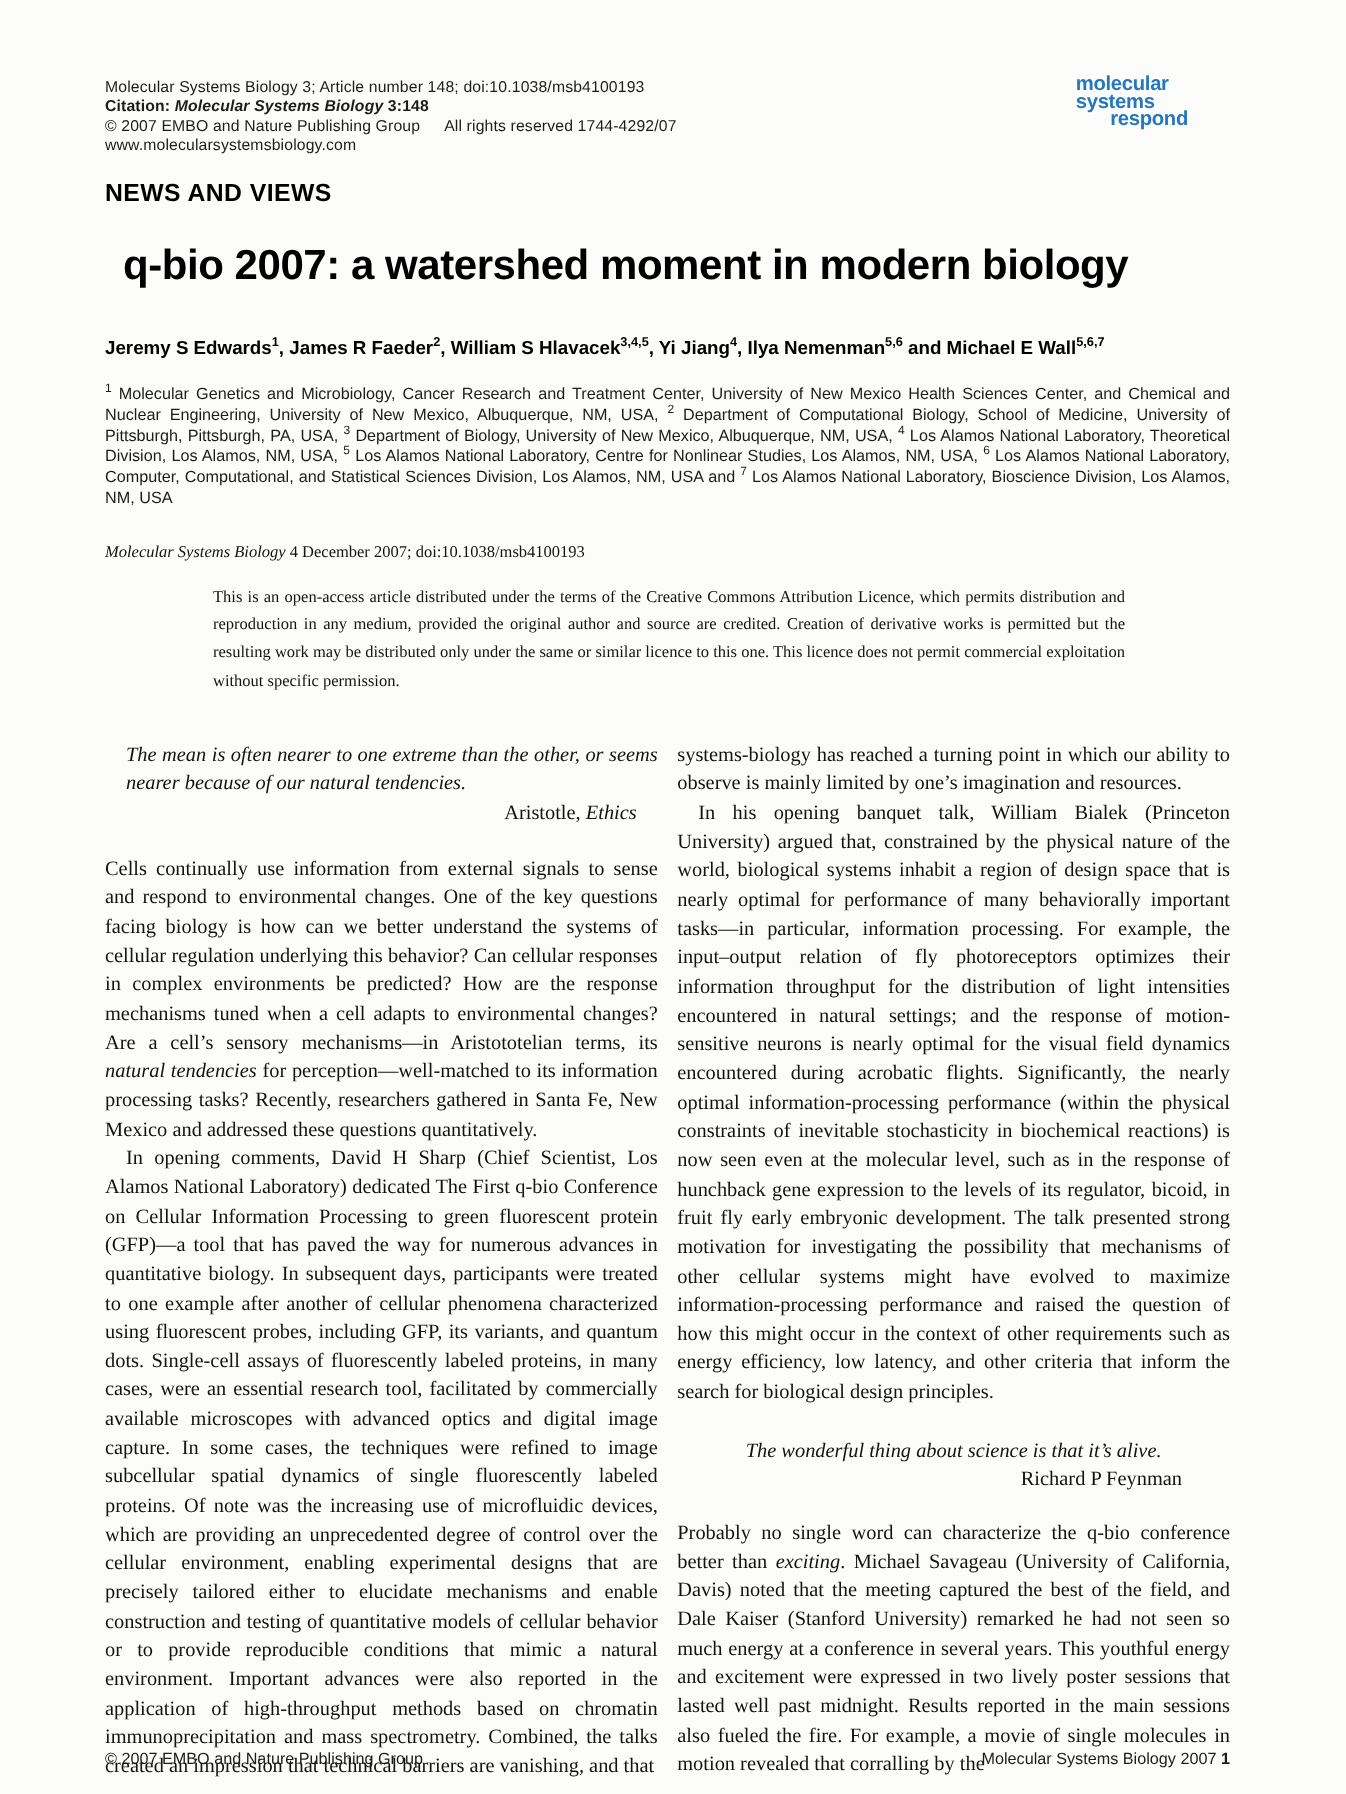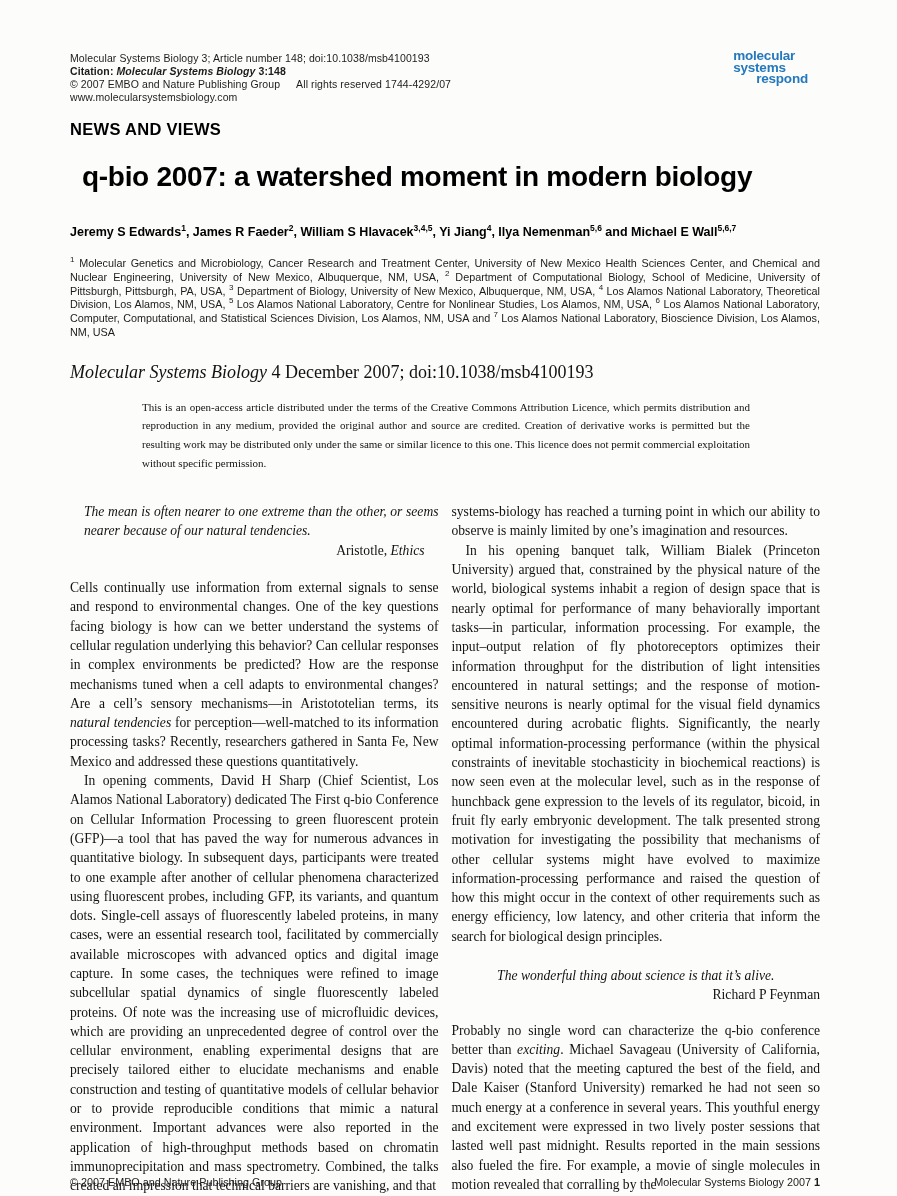--- a/index.html
+++ b/index.html
@@ -17,21 +17,21 @@
     min-height: 1196px;
     padding: 52px 77px 28px 70px;
     position: relative;
   }
   
   .masthead { position: relative; font-family: "Liberation Sans", sans-serif; }
   .mast-lines { font-size: 10.5px; line-height: 13px; color: #1c1c1c; letter-spacing: 0.1px; }
   .mast-line-citation { font-weight: bold; }
   .rights-gap { display: inline-block; margin-left: 16px; }
   .logo {
-    position: absolute; top: -2px; right: 12px;
+    position: absolute; top: -2px; right: 28px;
     font-size: 13.5px; font-weight: bold; line-height: 11.5px;
     letter-spacing: -0.2px; text-align: left;
   }
   .logo .l3 { padding-left: 23px; }
   .section-heading {
     font-family: "Liberation Sans", sans-serif;
     font-size: 16.5px; font-weight: bold; letter-spacing: 0.3px;
     margin-top: 16px; color: #000;
   }
   
@@ -44,35 +44,35 @@
     font-family: "Liberation Sans", sans-serif;
     font-size: 12.5px; font-weight: bold; margin-top: 32px; color: #000;
   }
   .authors sup { font-size: 8.5px; }
   .affiliations {
     font-family: "Liberation Sans", sans-serif;
     font-size: 10.8px; line-height: 13.8px; margin-top: 18px;
     text-align: justify; color: #1c1c1c;
   }
   .affiliations sup { font-size: 8px; }
-  .dateline { font-size: 18px; margin-top: 22px; }
+  .dateline { font-size: 11px; margin-top: 22px; }
   .license {
     font-size: 11px; line-height: 18.6px;
     margin-top: 15px; margin-left: 72px; margin-right: 70px;
     text-align: justify;
   }
   
   .body-cols { display: flex; gap: 13px; margin-top: 30px; }
   .col { flex: 1 1 0; font-size: 13.6px; line-height: 19.3px; text-align: justify; }
   .para { text-align: justify; }
   .para.indent { text-indent: 14px; }
   .quote-block { margin: 0 0 18px 14px; font-style: italic; }
   .quote-attr { text-align: right; font-style: normal; margin-right: 14px; }
   .quote2-block { margin: 20px 0 16px 0; font-style: italic; text-align: center; }
-  .quote2-attr { text-align: right; font-style: normal; }
+  .quote2-attr { text-align: right; font-style: normal; margin-right: 32px; }
   
   .footer {
     position: absolute; left: 70px; right: 77px; bottom: 36px;
     display: flex; justify-content: space-between;
     font-family: "Liberation Sans", sans-serif;
     font-size: 10.8px; color: #1c1c1c;
   }
   sup { vertical-align: super; font-size: 0.62em; line-height: 0; }
 </style>
 </head>

